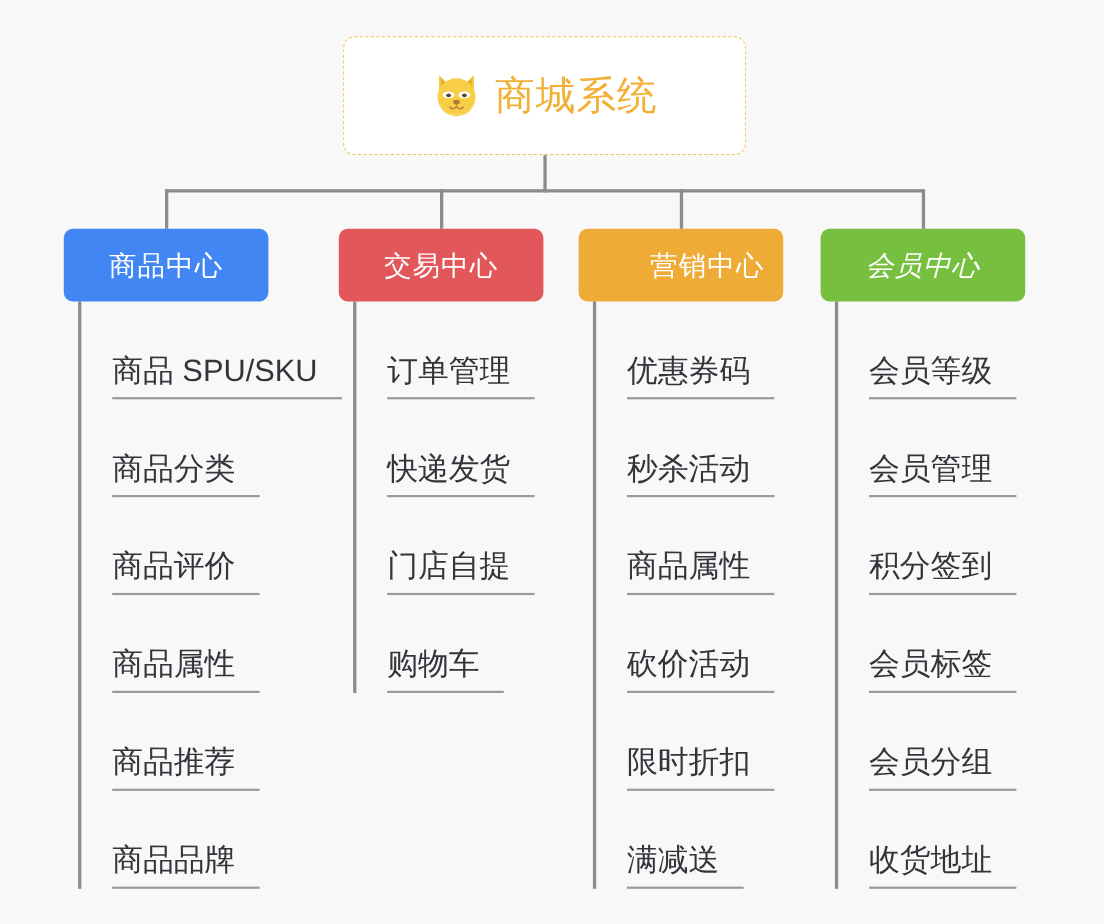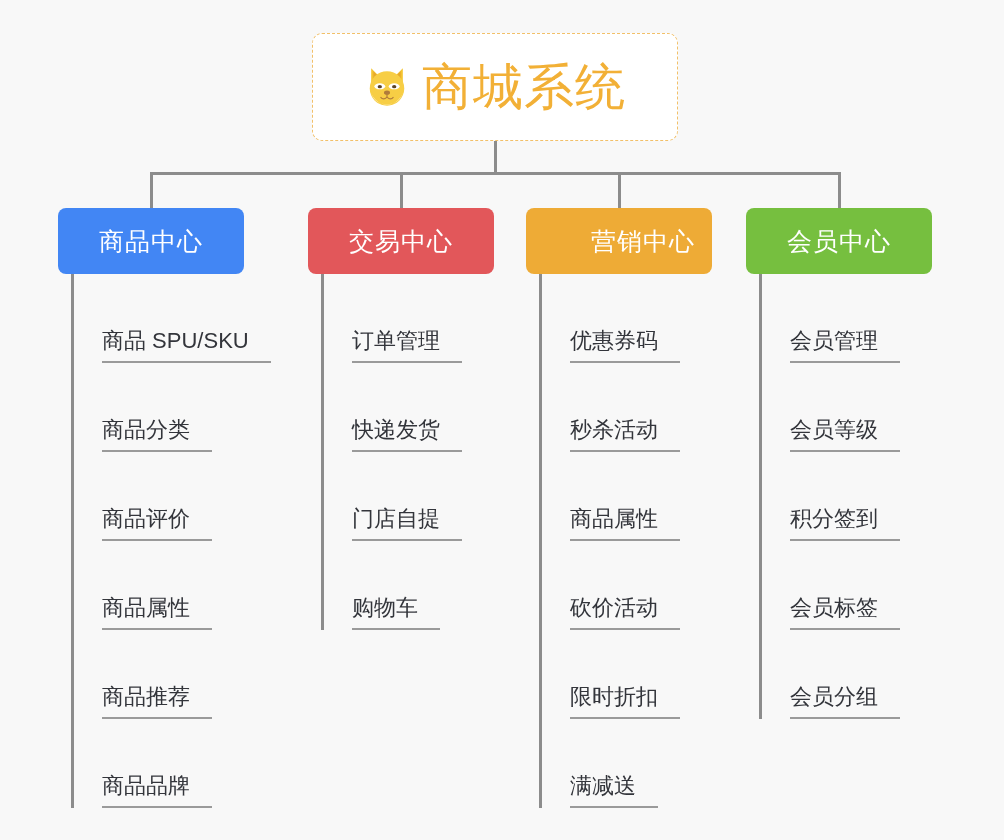--- a/index.html
+++ b/index.html
@@ -37,21 +37,21 @@
     justify-content: center;
     gap: 12px;
   }
   .root-emoji {
     width: 46px;
     height: 46px;
     position: relative;
     flex: 0 0 auto;
   }
   .root-title {
-    font-size: 50px;
+    font-size: 36px;
     color: #f2b036;
     letter-spacing: 1px;
     line-height: 1;
     white-space: nowrap;
   }
 
   
   .conn {
     position: absolute;
     background: #8c8c8c;
@@ -83,21 +83,21 @@
     padding-top: 0px;
   }
   .leaf {
     height: 89px;
     display: flex;
     align-items: flex-end;
     padding-left: 28px;
     box-sizing: border-box;
   }
   .leaf-text {
-    font-size: 22px;
+    font-size: 28px;
     color: #33353b;
     line-height: 1.1;
     padding: 0 22px 8px 0;
     border-bottom: 2px solid #9a9a9a;
     white-space: nowrap;
     display: inline-block;
   }
 
   
   .branch-0 { left: 58px; width: 186px; }
@@ -208,35 +208,38 @@
       <div class="leaf">
           <span class="leaf-text">限时折扣</span>
         </div>
       <div class="leaf">
           <span class="leaf-text">满减送</span>
         </div>
     </div>
   </div>
 
   <div class="branch branch-3">
-    <div class="branch-header" style="background:#76bf3f;">
+    <div class="branch-header" style="background:#76bf3f;font-style:italic;">
       <span>会员中心</span>
     </div>
     <div class="branch-body">
       <div class="leaf">
+          <span class="leaf-text">会员等级</span>
+        </div>
+      <div class="leaf">
           <span class="leaf-text">会员管理</span>
         </div>
       <div class="leaf">
-          <span class="leaf-text">会员等级</span>
-        </div>
-      <div class="leaf">
           <span class="leaf-text">积分签到</span>
         </div>
       <div class="leaf">
           <span class="leaf-text">会员标签</span>
         </div>
       <div class="leaf">
           <span class="leaf-text">会员分组</span>
         </div>
+      <div class="leaf">
+          <span class="leaf-text">收货地址</span>
+        </div>
     </div>
   </div>
 
 </div>
 
 </body></html>

